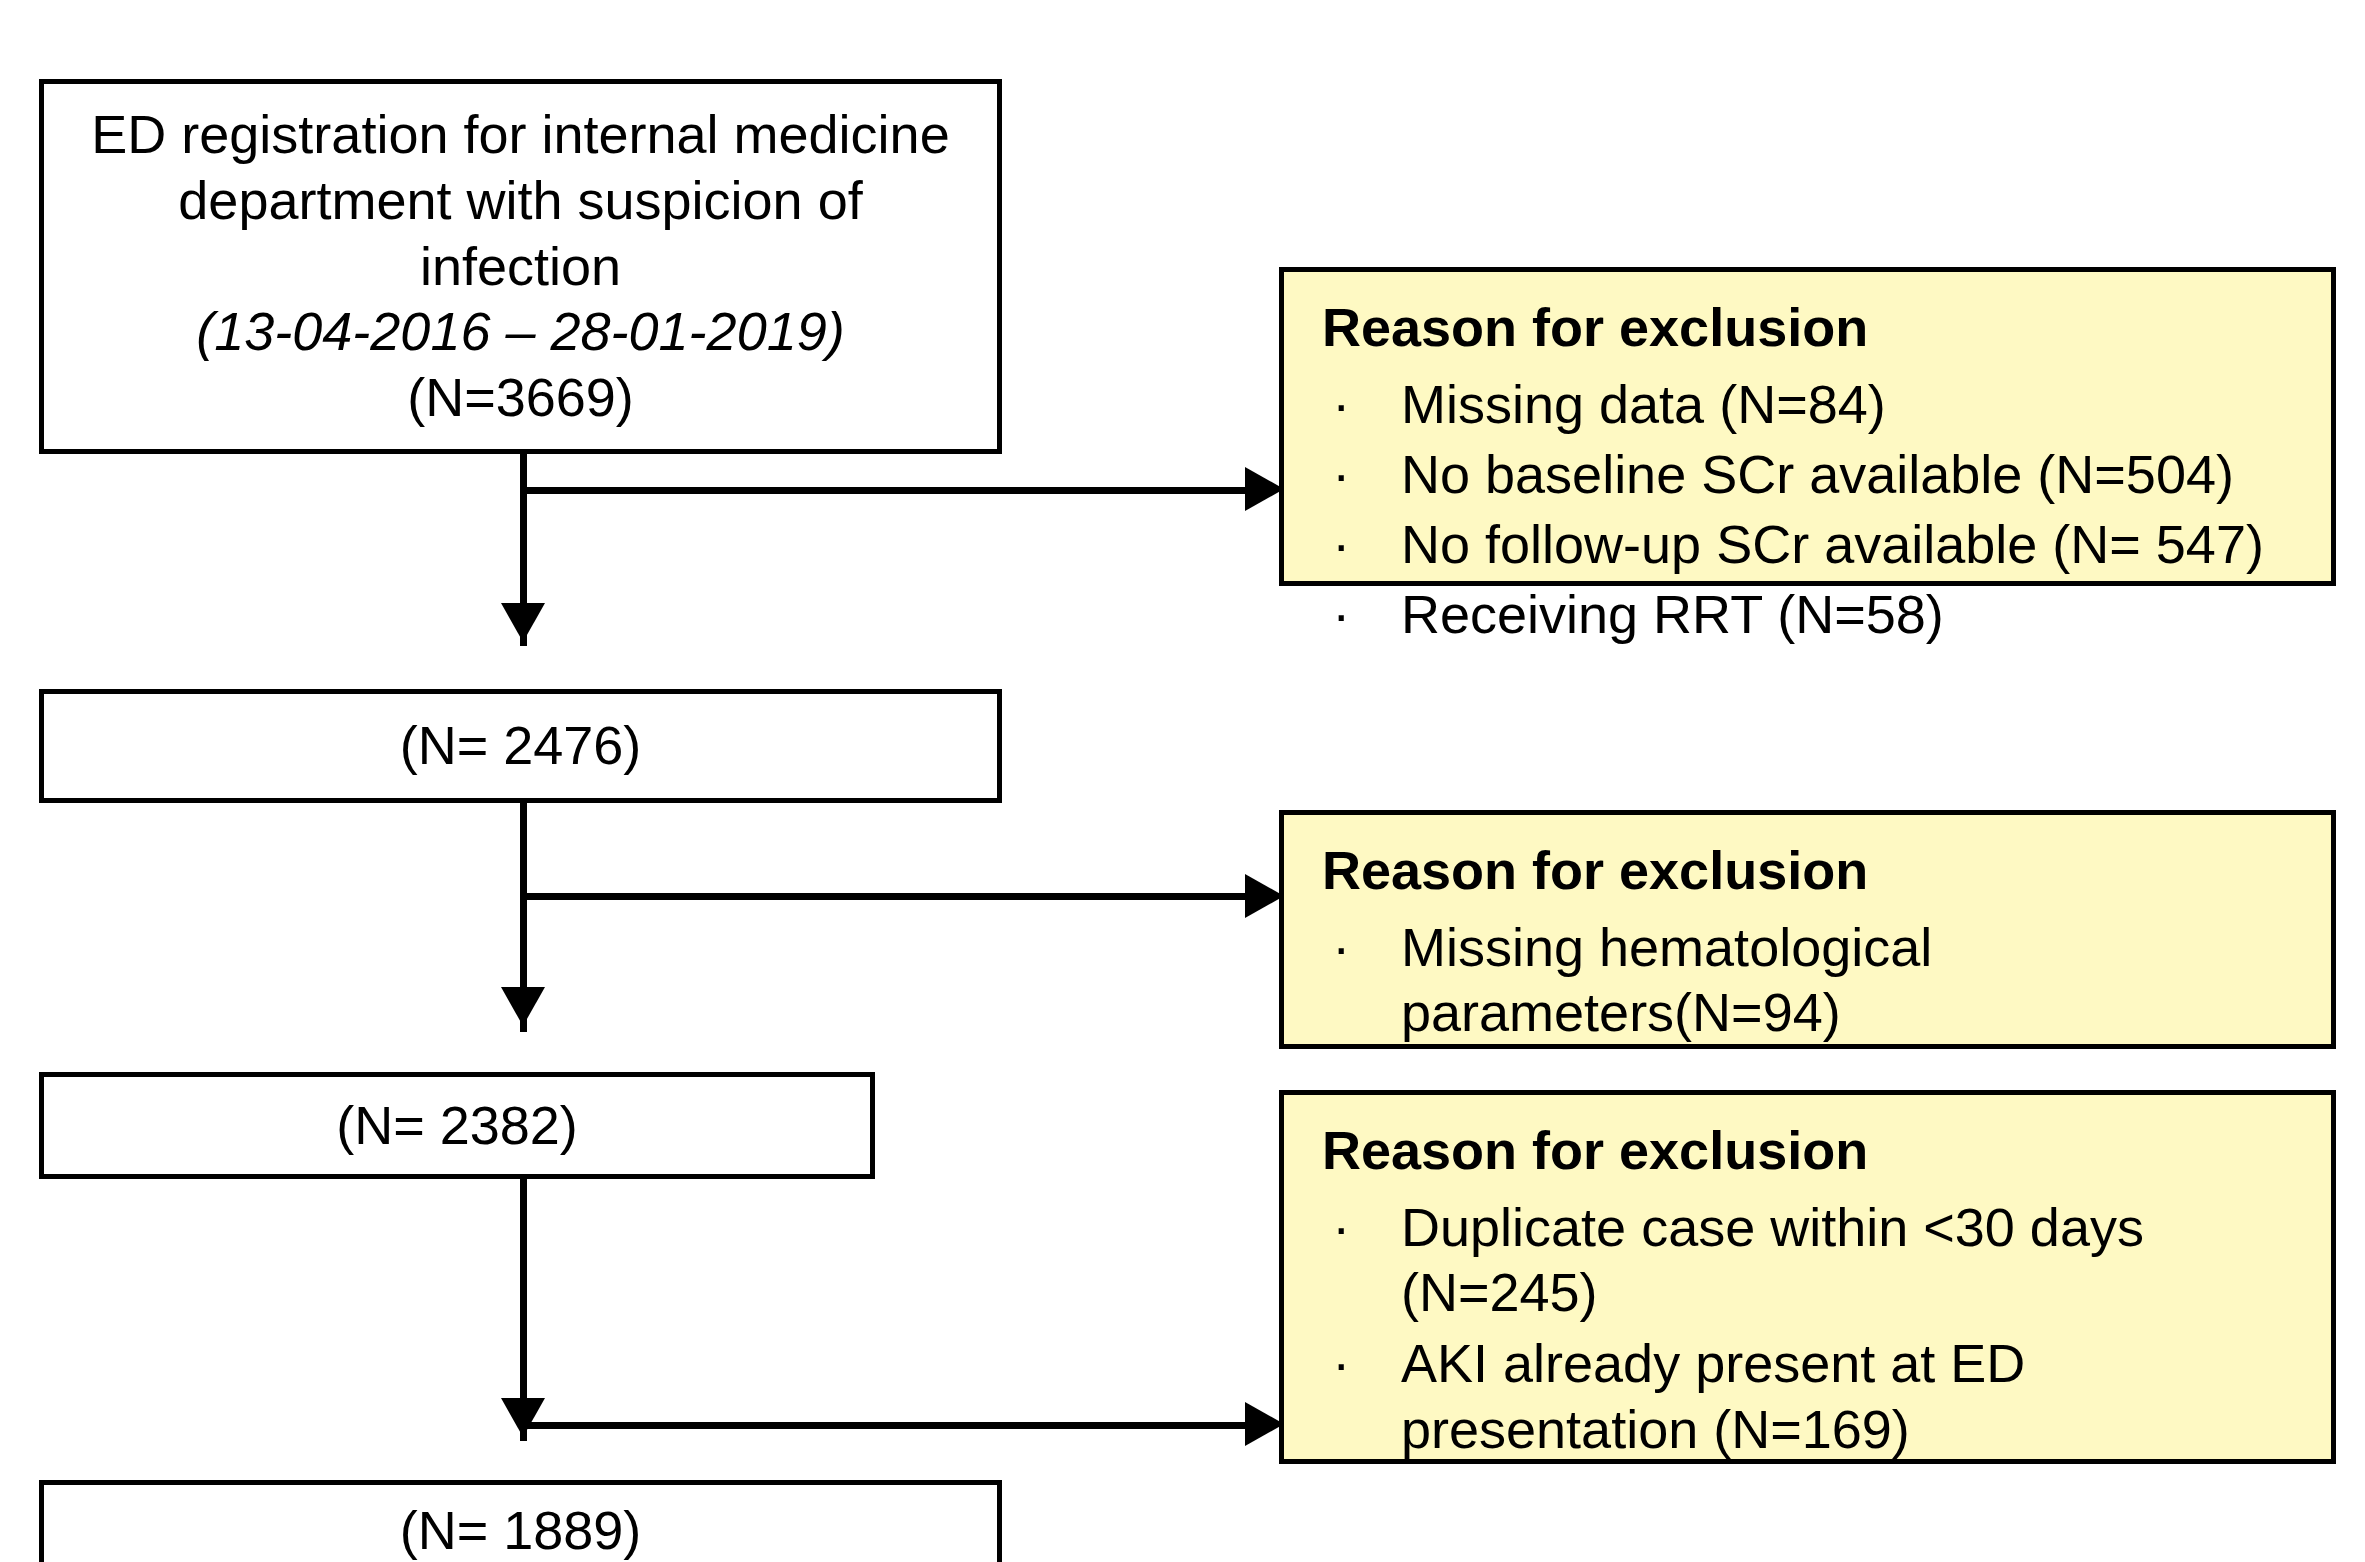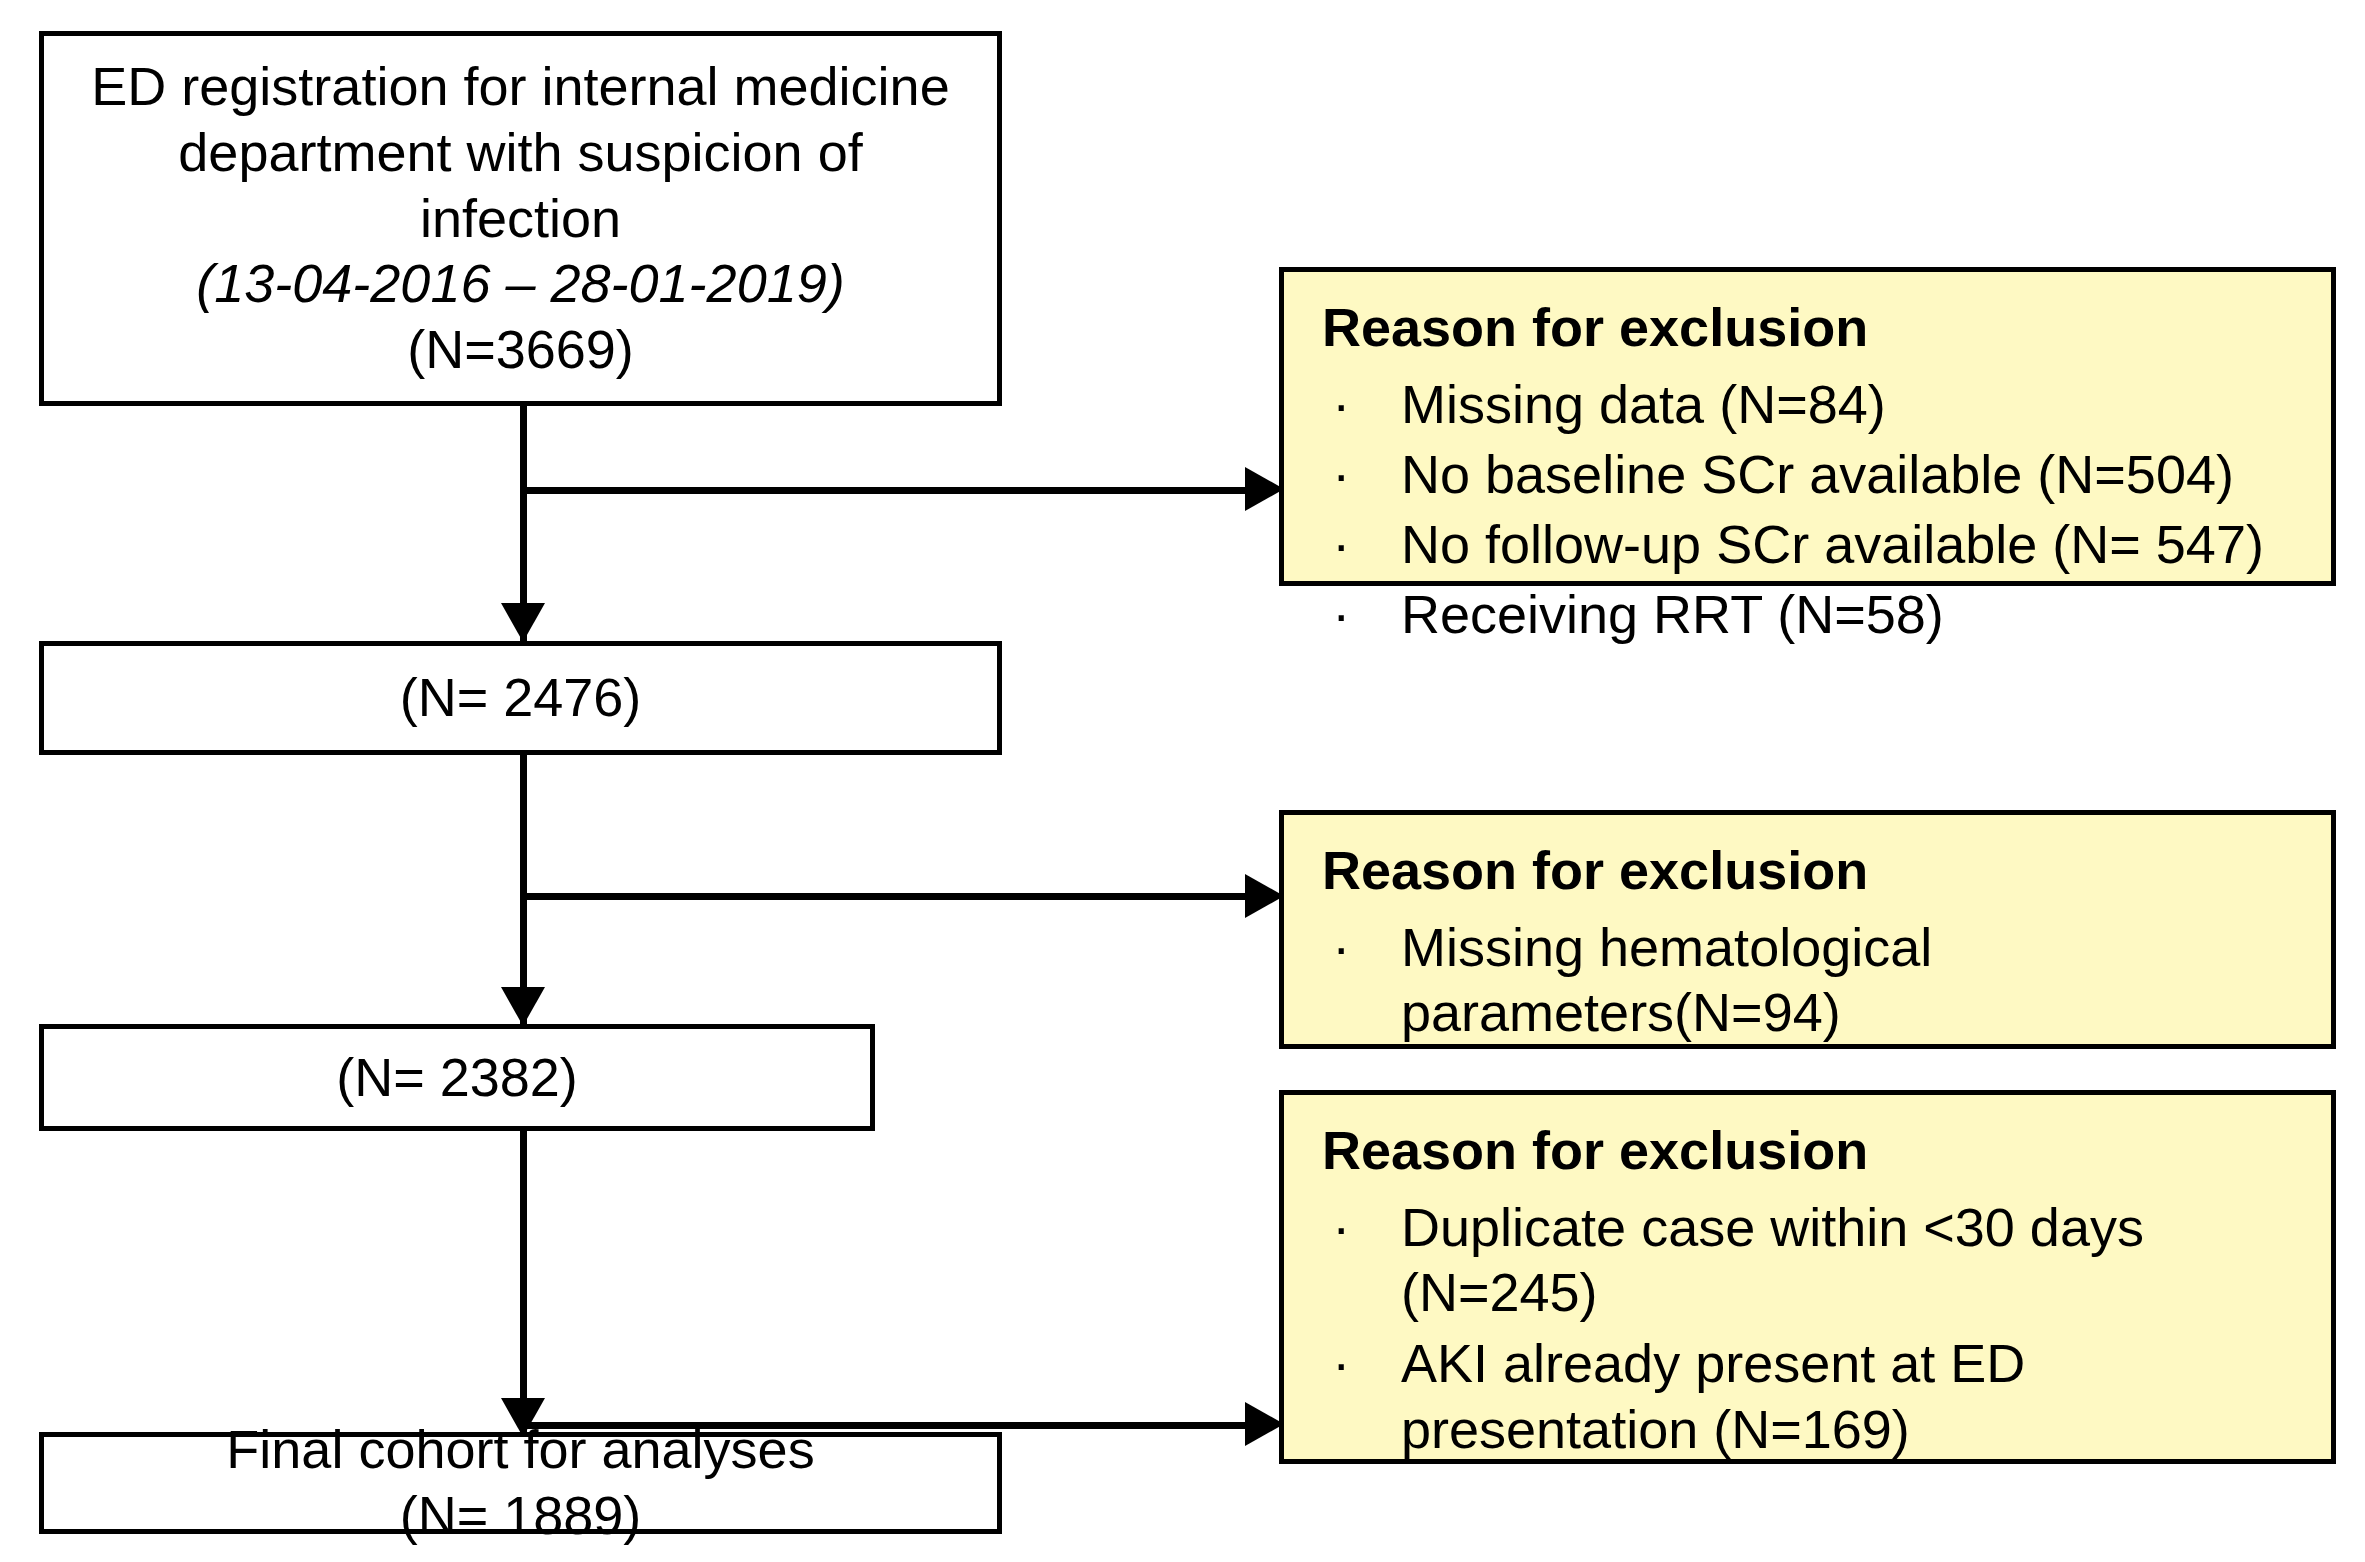--- a/index.html
+++ b/index.html
@@ -27,20 +27,21 @@
     border: 5.1px solid #000000;
     background: #ffffff;
     display: flex;
     flex-direction: column;
     justify-content: center;
   }
 
   .fbox.center {
     align-items: center;
     text-align: center;
+    margin-top: 48px;
   }
 
   .fbox .line {
     font-size: 54px;
     line-height: 1.22;
     white-space: nowrap;
   }
 
   .fbox .line.italic {
     font-style: italic;
@@ -151,21 +152,20 @@
 
   <div class="fbox center" style="left:39px; top:641px; width:963px; height:114px;">
     <div class="line">(N= 2476)</div>
   </div>
 
   <div class="fbox center" style="left:39px; top:1024px; width:836px; height:107px;">
     <div class="line">(N= 2382)</div>
   </div>
 
   <div class="fbox center" style="left:39px; top:1432px; width:963px; height:102px;">
-    <div class="line">Final cohort for analyses</div>
     <div class="line">(N= 1889)</div>
   </div>
 
   <div class="ebox" style="left:1279px; top:267px; width:1057px; height:319px;">
     <div class="ebox-title">Reason for exclusion</div>
     <ul class="ebox-list">
       <li class="ebox-item">
         <span class="bullet">·</span>
         <span>Missing data (N=84)</span>
       </li>

